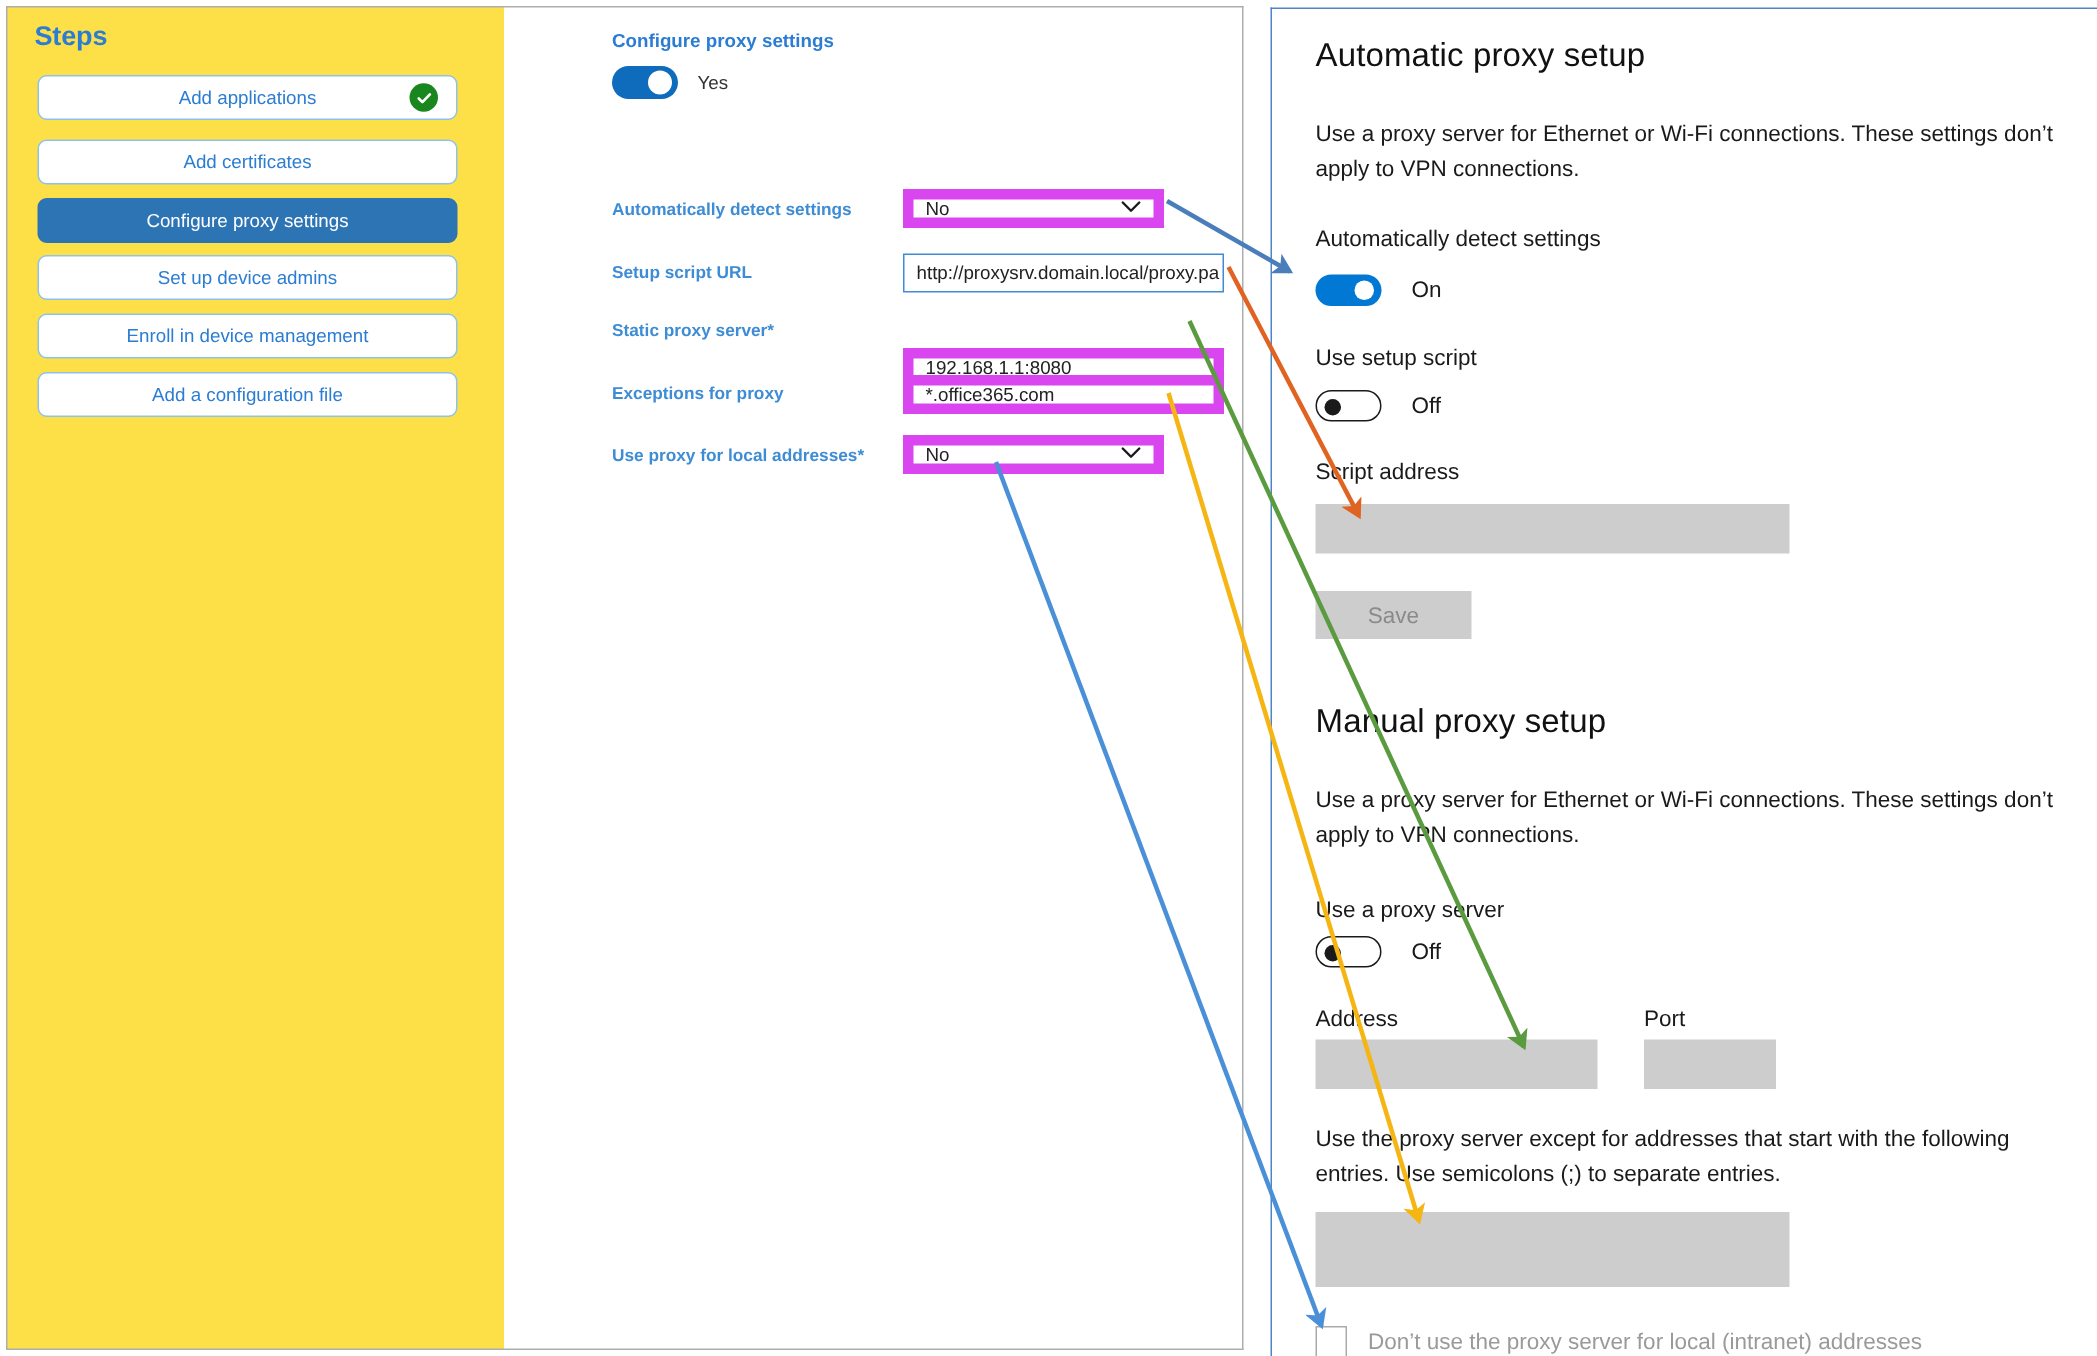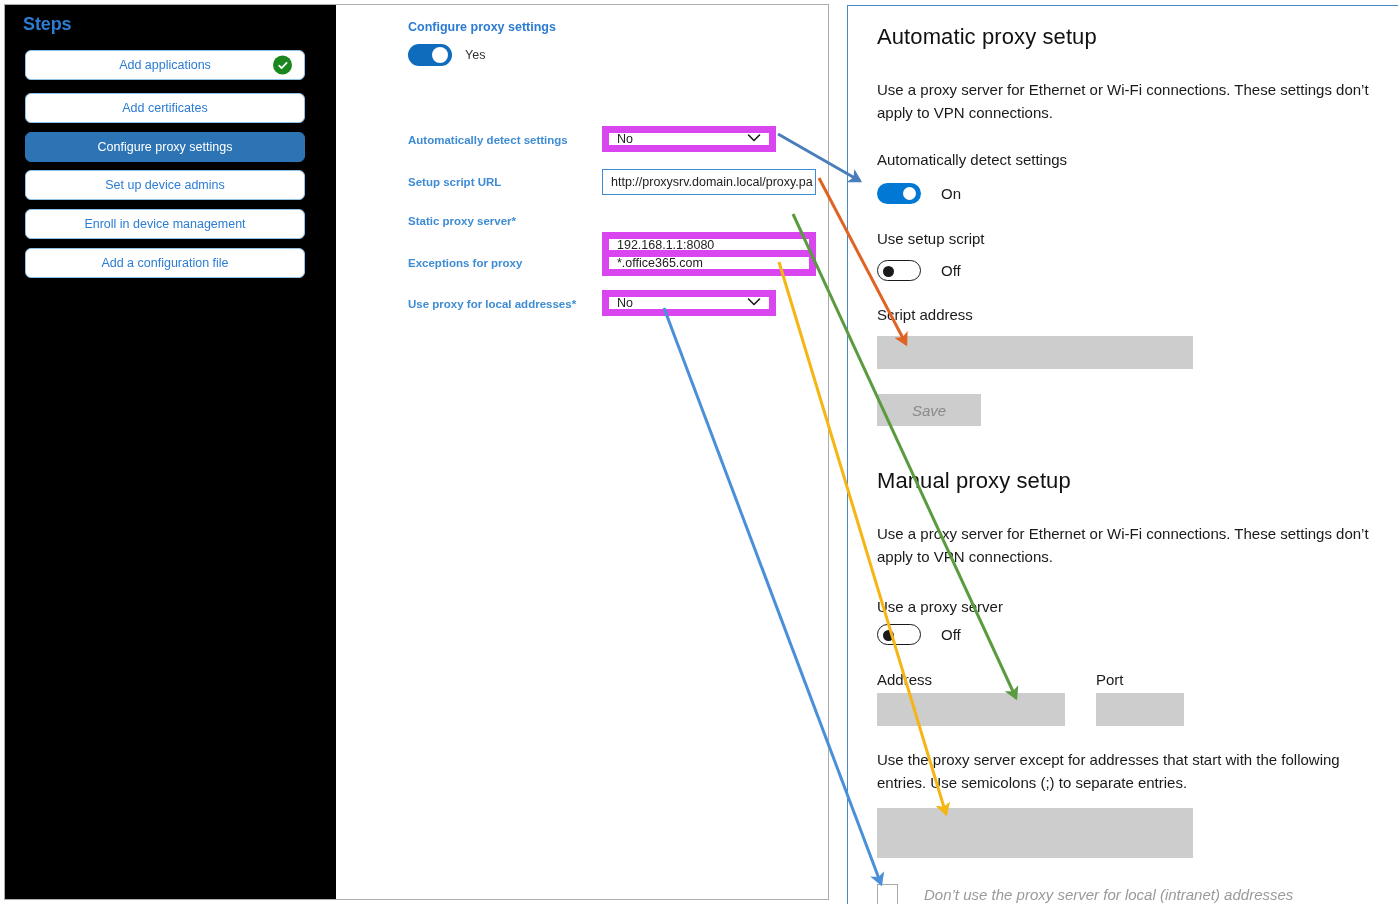--- a/index.html
+++ b/index.html
@@ -7,21 +7,21 @@
     width:1398px;height:904px;
     background:#ffffff;
     font-family:"Liberation Sans", sans-serif;
     overflow:hidden;
     position:relative;
   }
   
   #steps-panel{
     position:absolute;left:4px;top:4px;width:332px;height:896px;
     border:1px solid #adadad;border-right:none;
-    box-sizing:border-box;background:#000000;
+    box-sizing:border-box;background:#fde047;
   }
   #steps-title{
     position:absolute;left:18px;top:9px;
     font-size:18px;font-weight:bold;color:#2b7cd3;
     letter-spacing:-0.1px;
   }
   .step-btn{
     position:absolute;left:20px;width:280px;height:30px;
     border:1px solid #8dc2ea;border-radius:6px;
     background:#ffffff;box-sizing:border-box;
@@ -106,23 +106,23 @@
   }
   .s-toggle.on{background:#0078d4;}
   .s-toggle.on .sknob{position:absolute;top:4px;right:5px;width:13px;height:13px;border-radius:50%;background:#fff;}
   .s-toggle.off{background:#fff;border:1.5px solid #1a1a1a;box-sizing:border-box;}
   .s-toggle.off .sknob{position:absolute;top:5px;left:5px;width:11px;height:11px;border-radius:50%;background:#1a1a1a;}
   .s-toggle-txt{font-size:15px;color:#1a1a1a;}
   .s-box{position:absolute;background:#cdcdcd;}
   .s-save{
     position:absolute;left:29px;background:#cdcdcd;
     display:flex;align-items:center;justify-content:center;
-    font-size:15px;color:#8a8a8a;cursor:pointer;font-style:italic;
-  }
-  .s-check-row{position:absolute;left:29px;display:flex;align-items:center;gap:26px;font-style:italic;}
+    font-size:15px;color:#8a8a8a;cursor:pointer;
+  }
+  .s-check-row{position:absolute;left:29px;display:flex;align-items:center;gap:14px;}
   .s-check{
     width:21px;height:21px;border:1.5px solid #aaaaaa;background:#fff;
     box-sizing:border-box;flex:none;cursor:pointer;
   }
   .s-check-lbl{font-size:15px;color:#9a9a9a;white-space:nowrap;}
 
   #arrows{position:absolute;left:0;top:0;width:1398px;height:904px;pointer-events:none;}
 </style>
 </head>
 <body>

